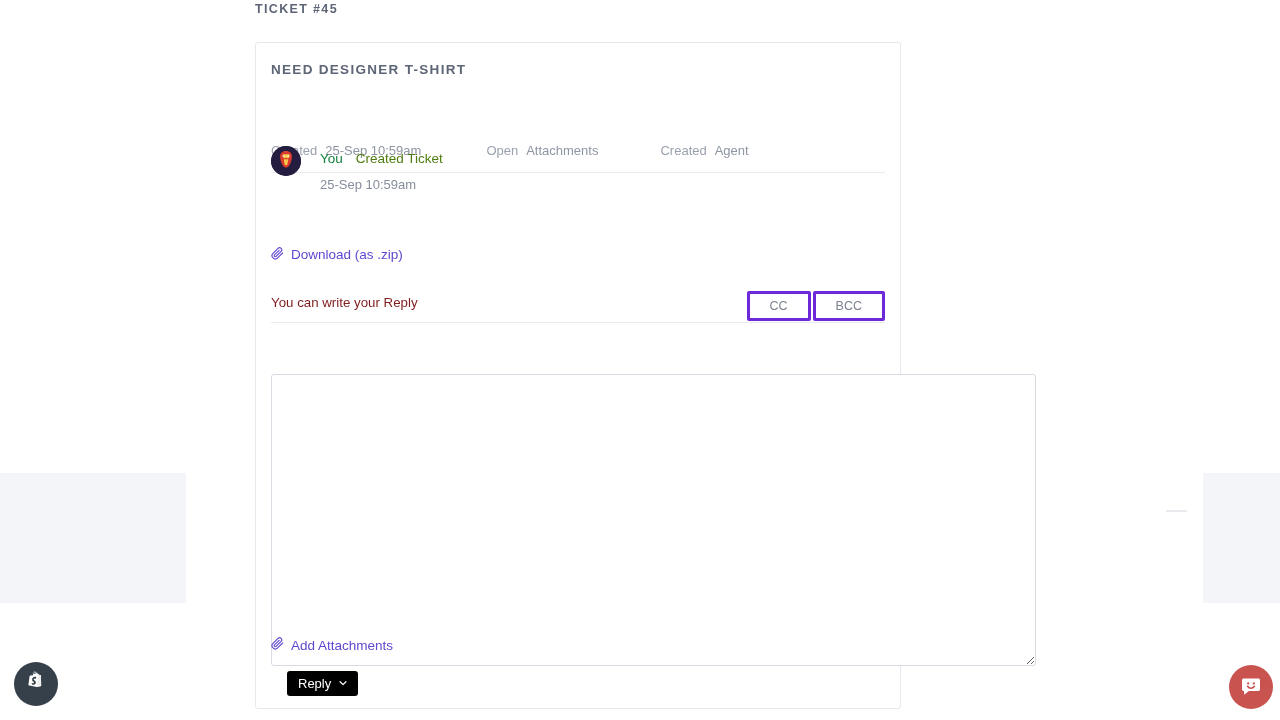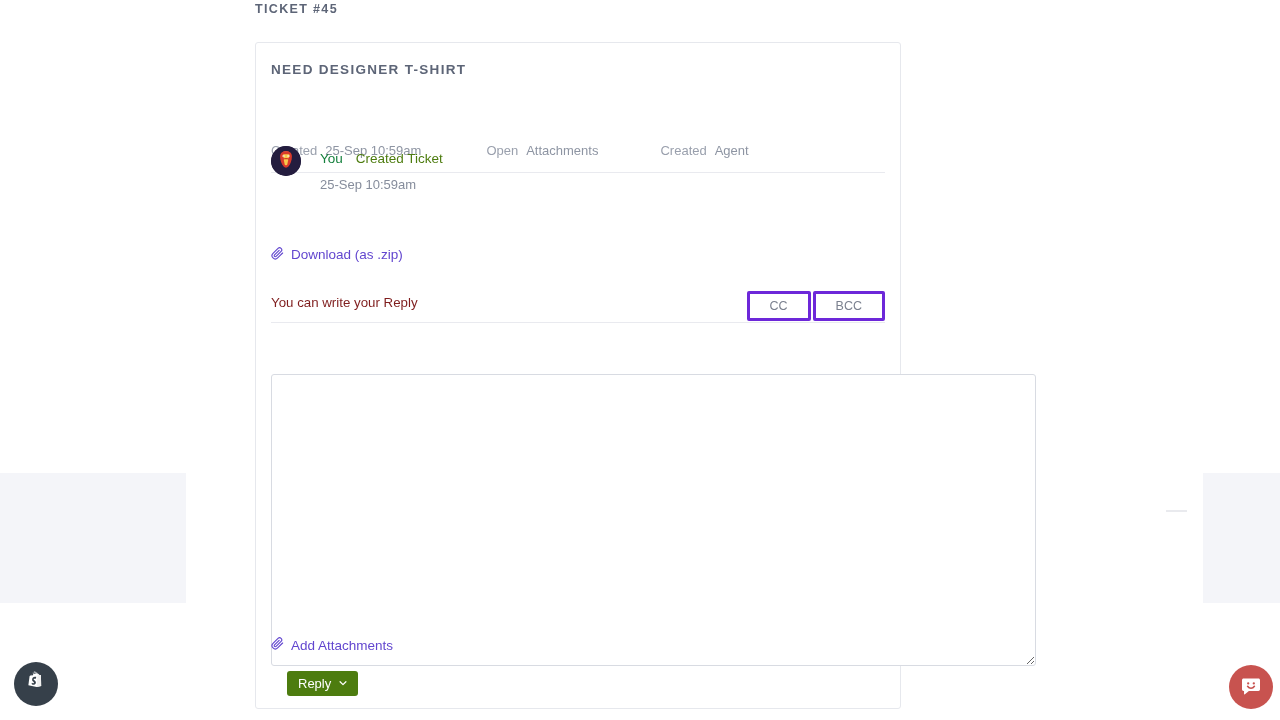--- a/index.html
+++ b/index.html
@@ -234,21 +234,21 @@
     cursor: pointer;
   }
   .add-attachments .label { margin-left: 7px; }
 
   .reply-btn {
     position: absolute;
     left: 16px;
     top: 628px;
     height: 25px;
     padding: 0 10px 0 11px;
-    background: #4d7c0f;
+    background: #000000;
     border: none;
     border-radius: 3px;
     color: #ffffff;
     font-family: "Liberation Sans", sans-serif;
     font-size: 13px;
     display: flex;
     align-items: center;
     gap: 7px;
     cursor: pointer;
   }

